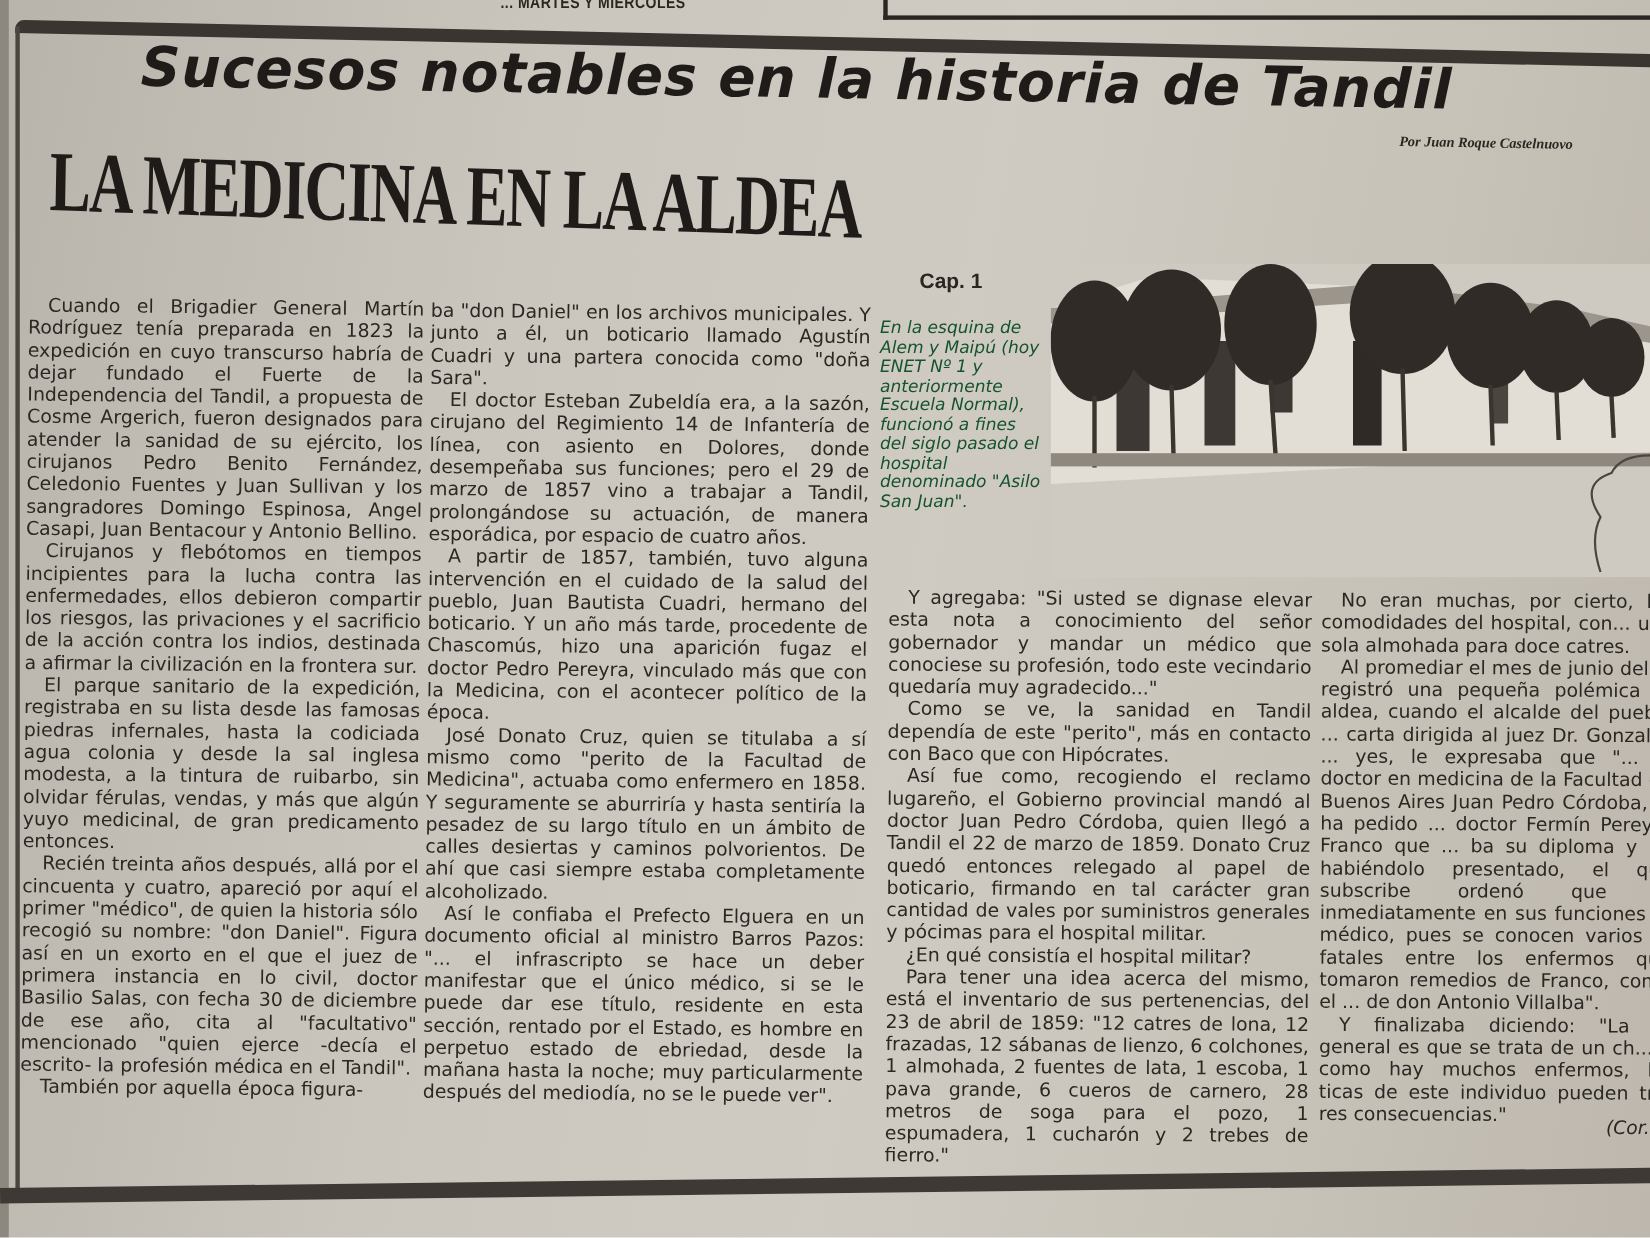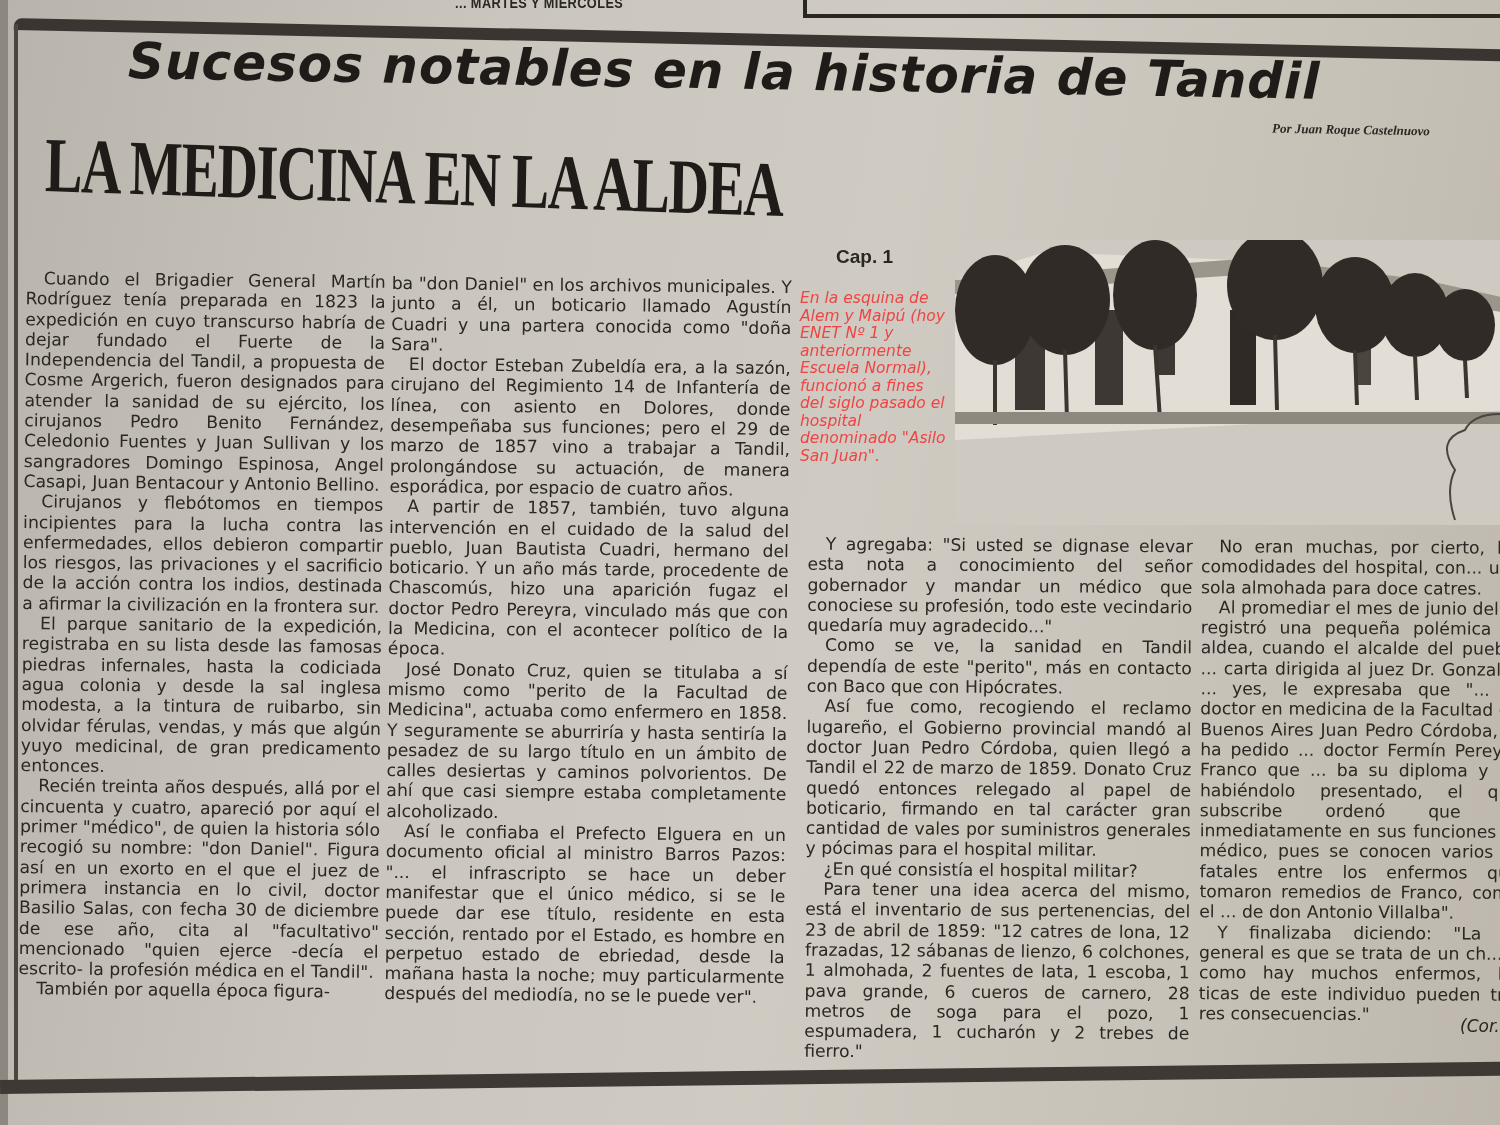--- a/index.html
+++ b/index.html
@@ -19,21 +19,21 @@
     .byline { position:absolute; left:1272px; top:122px; font: italic bold 13px "Liberation Serif", serif; white-space:nowrap; transform:rotate(1deg); }
     .headline { position:absolute; left:46px; top:120px; font: bold 78px "Liberation Serif", serif; letter-spacing:-2px; transform:scaleX(0.72) rotate(1.4deg); transform-origin:left top; white-space:nowrap; color:#1f1b18; }
     .chapter { position:absolute; left:836px; top:230px; font: bold 19px "Liberation Sans", sans-serif; margin-top: 16px; }
     .col { position:absolute; font: 17.2px/20.3px "DejaVu Sans", sans-serif; text-align:justify; color:#2b2723; }
     .col p { margin:0; text-indent:18px; }
     .col p.noindent { text-indent:0; }
     .c1 { left:22px; top:270px; width:360px; transform:rotate(0.6deg); }
     .c2 { left:388px; top:275px; width:400px; transform:rotate(0.6deg); }
     .c3 { left:806px; top:535px; width:385px; transform:rotate(0.4deg); }
     .c4 { left:1200px; top:537px; width:320px; transform:rotate(0.3deg); overflow:hidden; }
-    .caption { position:absolute; left:800px; top:290px; width:150px; font: italic 15.5px/17.5px "DejaVu Sans", sans-serif; color:#ef4444; }
+    .caption { position:absolute; left:800px; top:290px; width:150px; font: italic 15.5px/17.5px "DejaVu Sans", sans-serif; color:#14532d; }
     .photo { position:absolute; left:955px; top:240px; width:560px; height:285px; overflow:hidden; }
     .photo svg { width:100%; height:100%; }
     .continua { position:absolute; left:1460px; top:1016px; font: italic 17px "DejaVu Sans", sans-serif; white-space:nowrap; }
   </style>
 </head>
 <body>
 
 <div class="left-edge"></div>
 
 <div class="top-strip">

